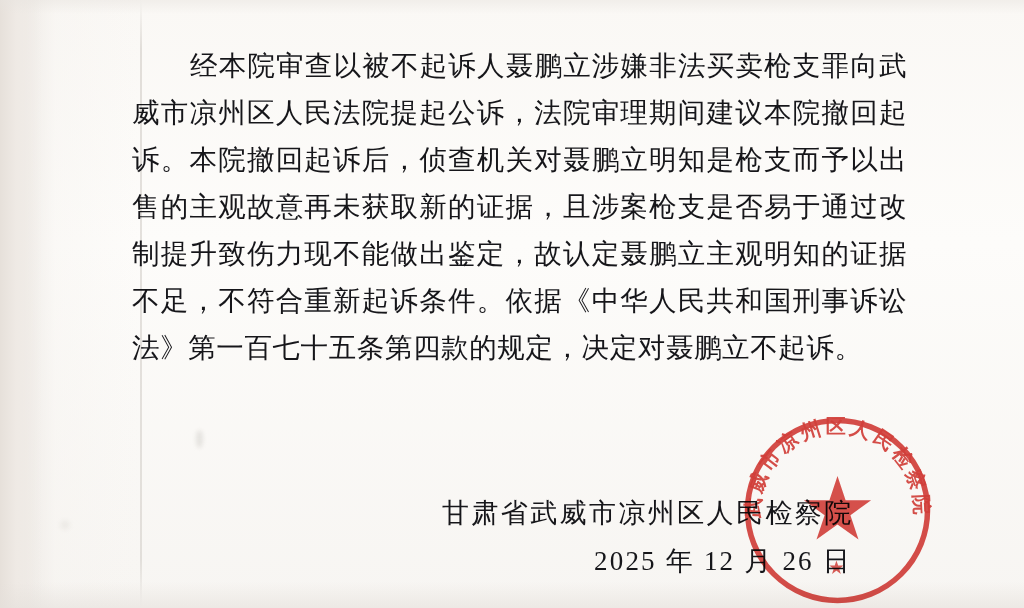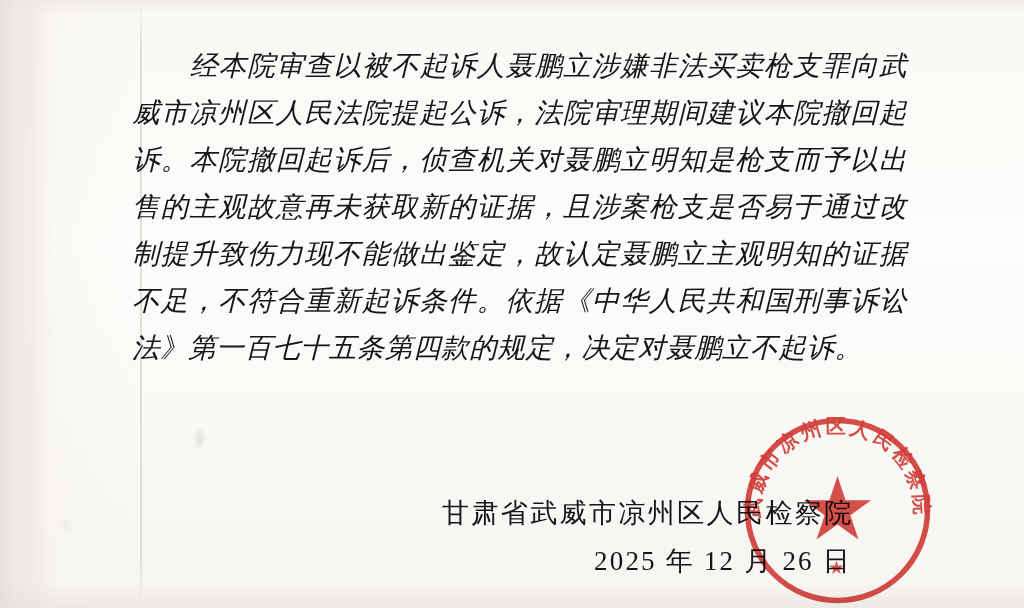--- a/index.html
+++ b/index.html
@@ -68,21 +68,20 @@
     font-family: "Liberation Serif", "DejaVu Serif", serif;
     font-weight: 500;
   }
 
   #para-1 {
     position: absolute;
     left: 0;
     top: 14px;
     width: 775px;
     text-indent: 58px;
-    font-style: italic;
   }
 
   #para-2 {
     position: absolute;
     left: 0;
     top: 344px;
     width: 775px;
     text-indent: 58px;
   }
 

